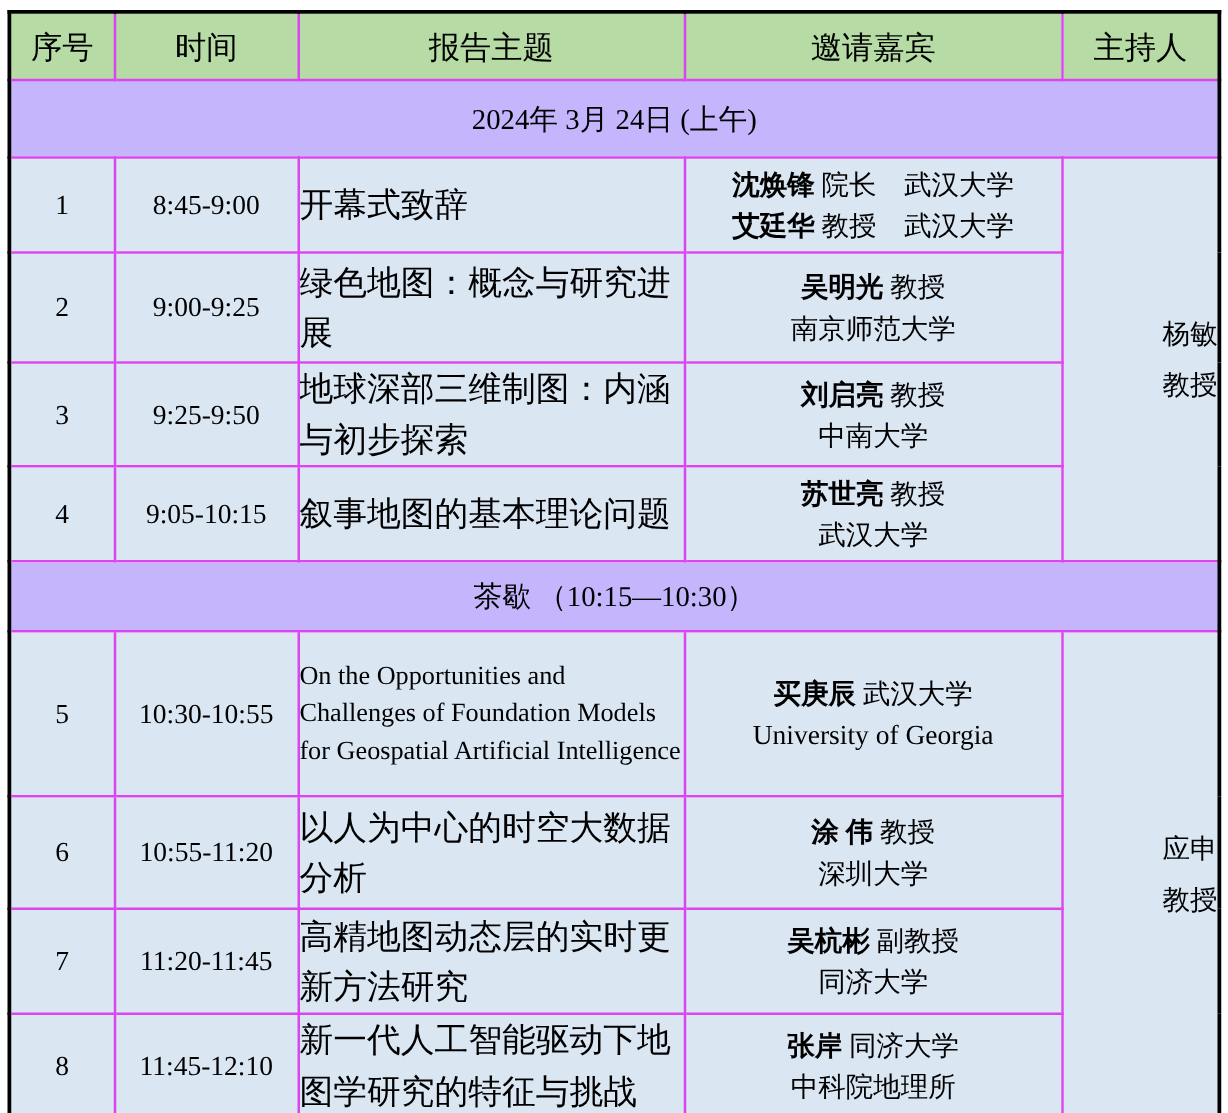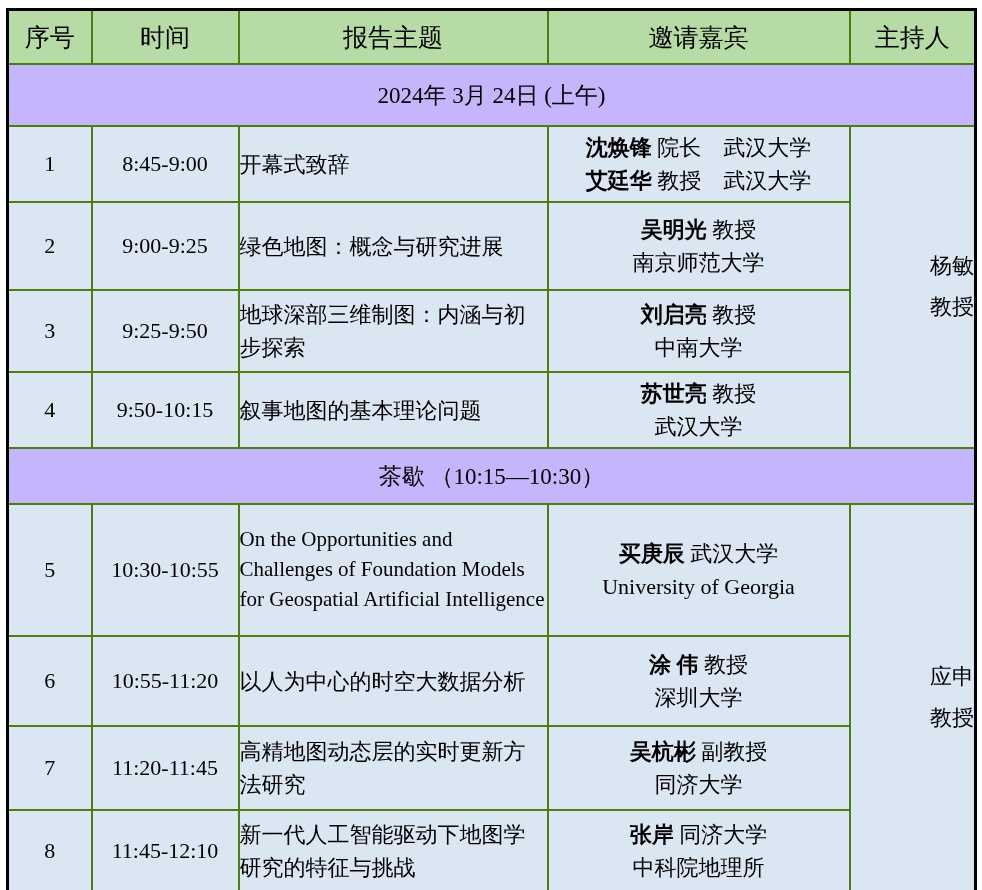--- a/index.html
+++ b/index.html
@@ -16,21 +16,21 @@
     left: 6px;
     top: 8px;
   }
   table.schedule {
     border-collapse: collapse;
     table-layout: fixed;
     width: 968px;
     border: 3px solid #000000;
   }
   table.schedule td {
-    border: 2px solid #4d7c0f;
+    border: 2px solid #d946ef;
     padding: 0;
     overflow: hidden;
     vertical-align: middle;
     background: #dbe6f3;
   }
   tr.hdr td {
     background: #b6dba4;
     text-align: center;
     font-size: 25px;
     height: 52px;
@@ -40,21 +40,21 @@
     text-align: center;
     font-size: 23px;
   }
   tr.r-date td { height: 60px; }
   tr.r-tea td  { height: 54px; }
   td.no-cell, td.time-cell {
     text-align: center;
     font-size: 22px;
   }
   td.topic-cell {
-    font-size: 22px;
+    font-size: 27px;
     padding: 4px 10px 4px 12px;
     line-height: 1.5;
     text-align: left;
   }
   td.topic-cell.en {
     font-size: 21px;
     line-height: 1.42;
   }
   td.guest-cell {
     text-align: center;
@@ -131,21 +131,21 @@
     <td class="time-cell">9:25-9:50</td>
     <td class="topic-cell">地球深部三维制图：内涵与初步探索</td>
     <td class="guest-cell">
       <div><b>刘启亮</b><span> 教授</span></div>
       <div>中南大学</div>
     </td>
   </tr>
 
   <tr class="row-4">
     <td class="no-cell">4</td>
-    <td class="time-cell">9:50-10:15</td>
+    <td class="time-cell">9:05-10:15</td>
     <td class="topic-cell">叙事地图的基本理论问题</td>
     <td class="guest-cell">
       <div><b>苏世亮</b><span> 教授</span></div>
       <div>武汉大学</div>
     </td>
   </tr>
 
   <tr class="section-row r-tea">
     <td colspan="5">茶歇 （10:15—10:30）</td>
   </tr>

